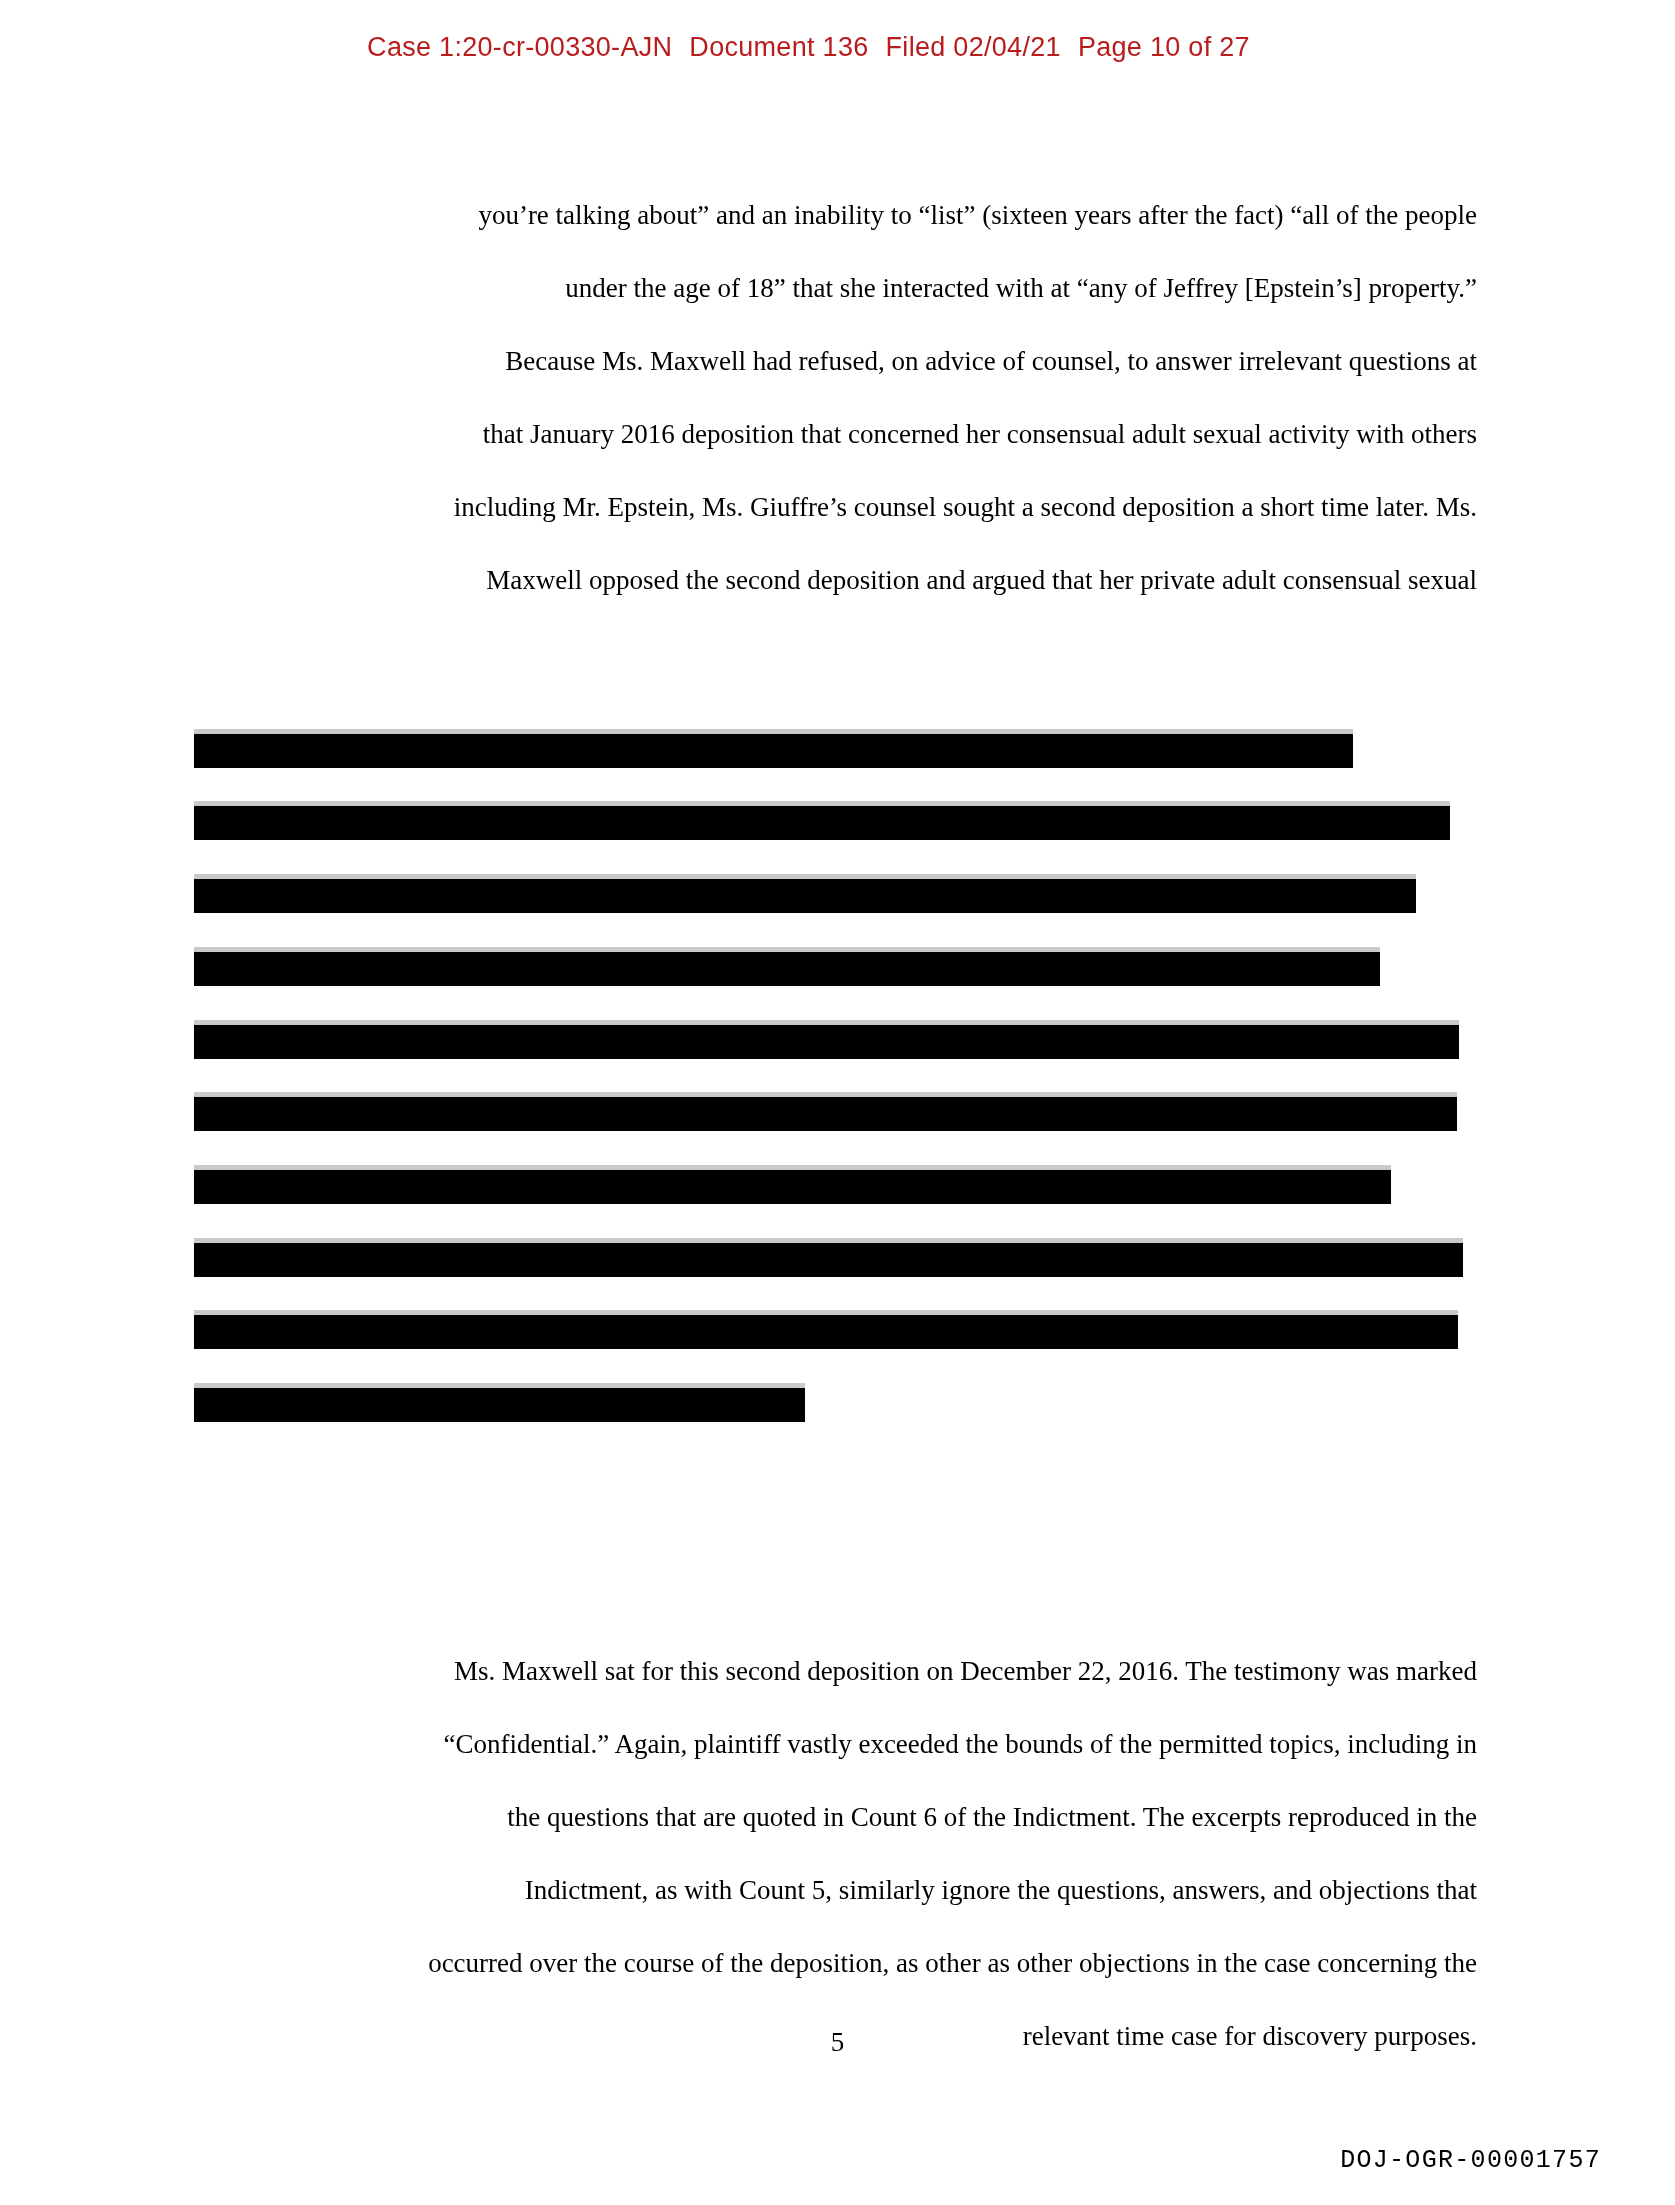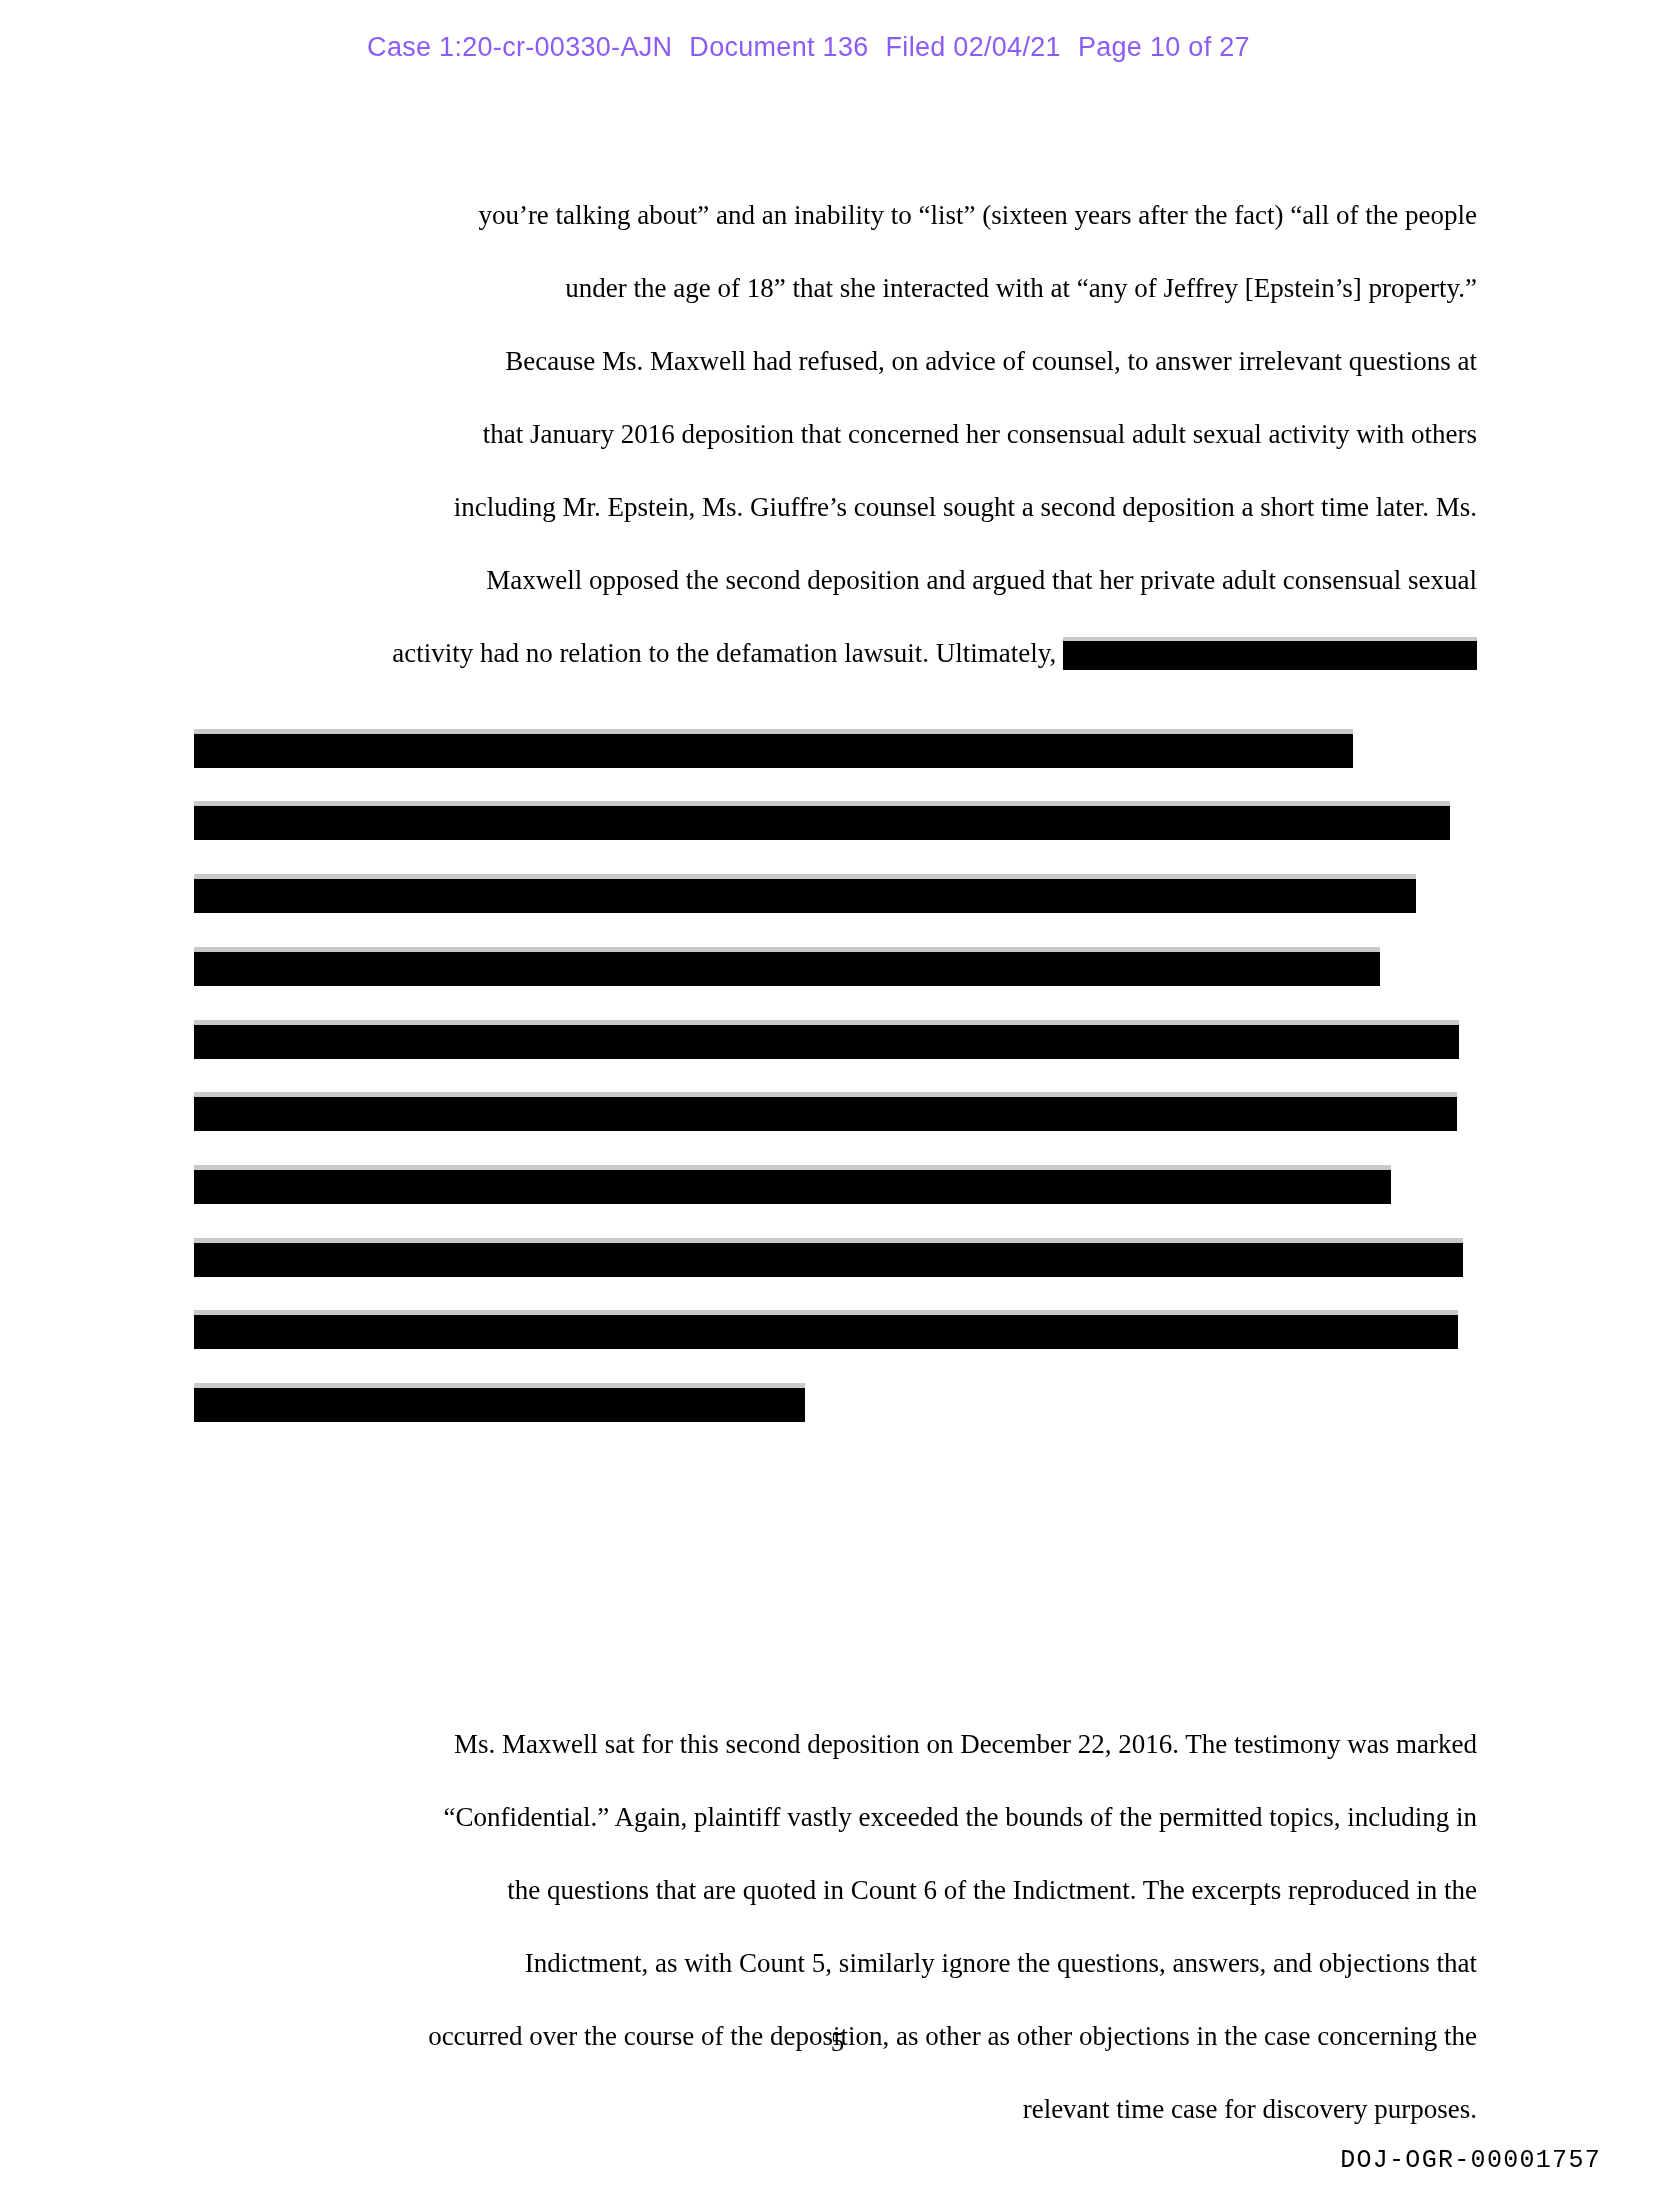--- a/index.html
+++ b/index.html
@@ -23,21 +23,21 @@
     box-sizing: border-box;
   }
 
   
   .ecf-header {
     position: absolute;
     top: 32px;
     left: 0;
     width: 1617px;
     text-align: center;
-    color: #8b5cf6;
+    color: #b91c1c;
     font-family: "Liberation Sans", sans-serif;
     font-size: 27px;
     letter-spacing: 0.3px;
     white-space: nowrap;
   }
   .ecf-header span { margin-right: 17px; }
   .ecf-header span:last-child { margin-right: 0; }
 
   
   .body-text {
@@ -117,21 +117,20 @@
     <p class="para">
       <span class="line">you’re talking about” and an inability to “list” (sixteen years after the fact) “all of the people</span>
       <span class="line">under the age of 18” that she interacted with at “any of Jeffrey [Epstein’s] property.”</span>
     </p>
 
     <p class="para indent">
       <span class="line" style="text-indent:97px;display:block;">Because Ms. Maxwell had refused, on advice of counsel, to answer irrelevant questions at</span>
       <span class="line">that January 2016 deposition that concerned her consensual adult sexual activity with others</span>
       <span class="line">including Mr. Epstein, Ms. Giuffre’s counsel sought a second deposition a short time later.  Ms.</span>
       <span class="line">Maxwell opposed the second deposition and argued that her private adult consensual sexual</span>
-      <span class="line"><span>activity had no relation to the defamation lawsuit.  Ultimately,</span> <span class="redact-inline" style="width:414px;"></span></span>
     </p>
 
     <div style="height:1018px;"></div>
 
     <p class="para indent">
       <span class="line" style="text-indent:97px;display:block;">Ms. Maxwell sat for this second deposition on December 22, 2016.  The testimony was marked</span>
       <span class="line">“Confidential.”  Again, plaintiff vastly exceeded the bounds of the permitted topics, including in</span>
       <span class="line">the questions that are quoted in Count 6 of the Indictment. The excerpts reproduced in the</span>
       <span class="line">Indictment, as with Count 5, similarly ignore the questions, answers, and objections that</span>
       <span class="line">occurred over the course of the deposition, as other as other objections in the case concerning the</span>

